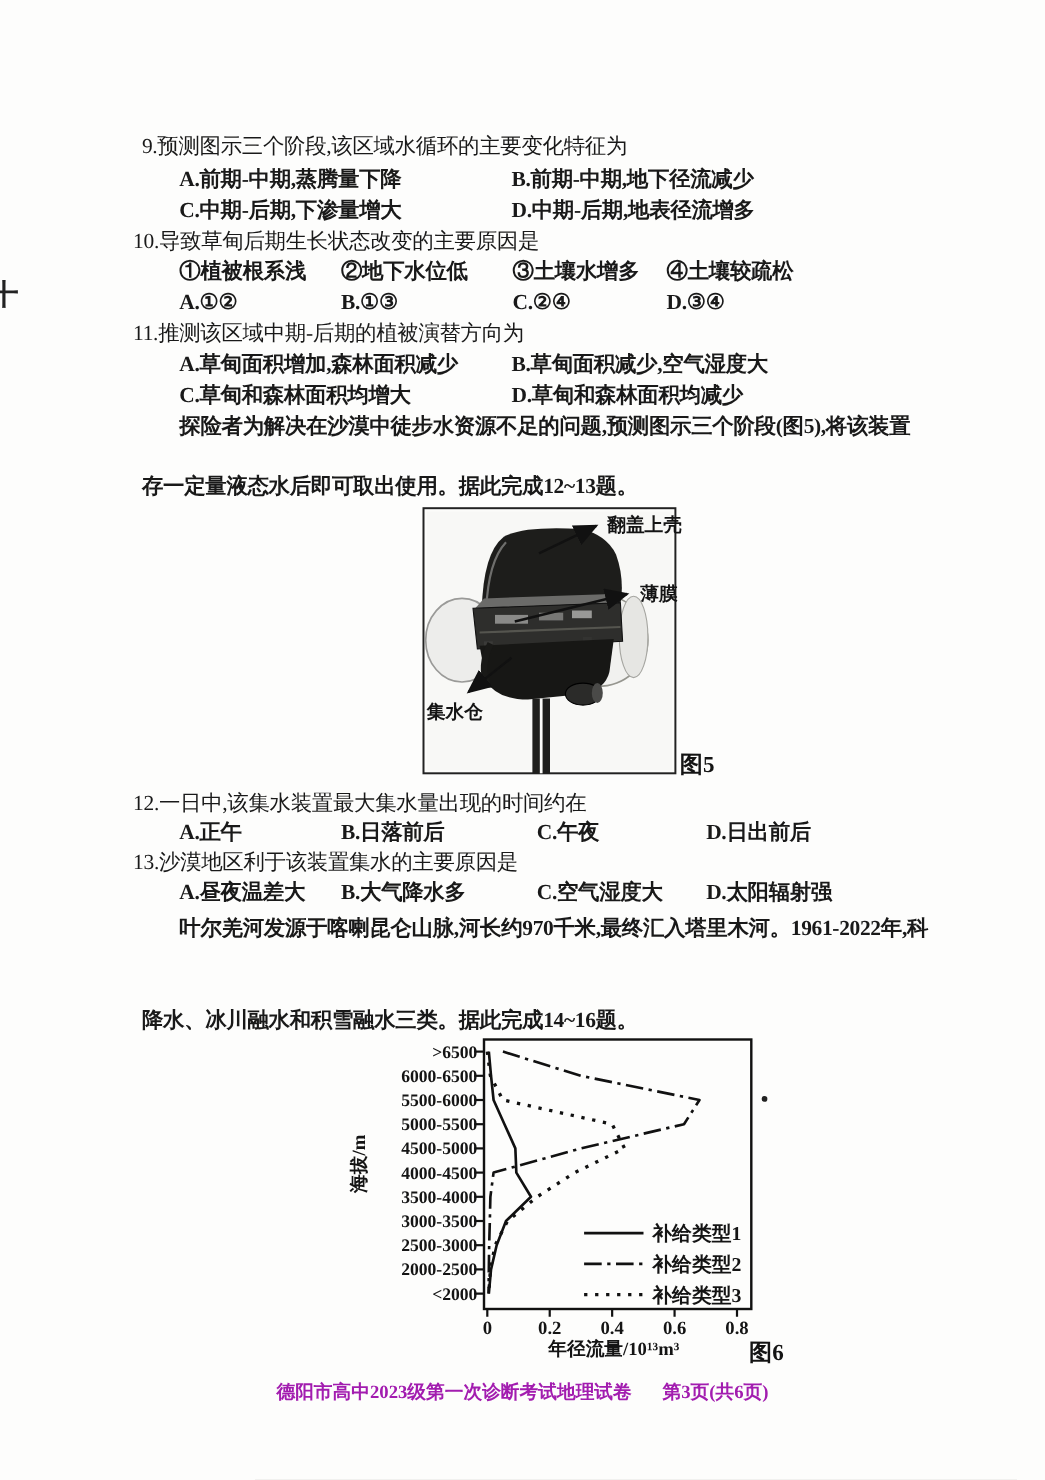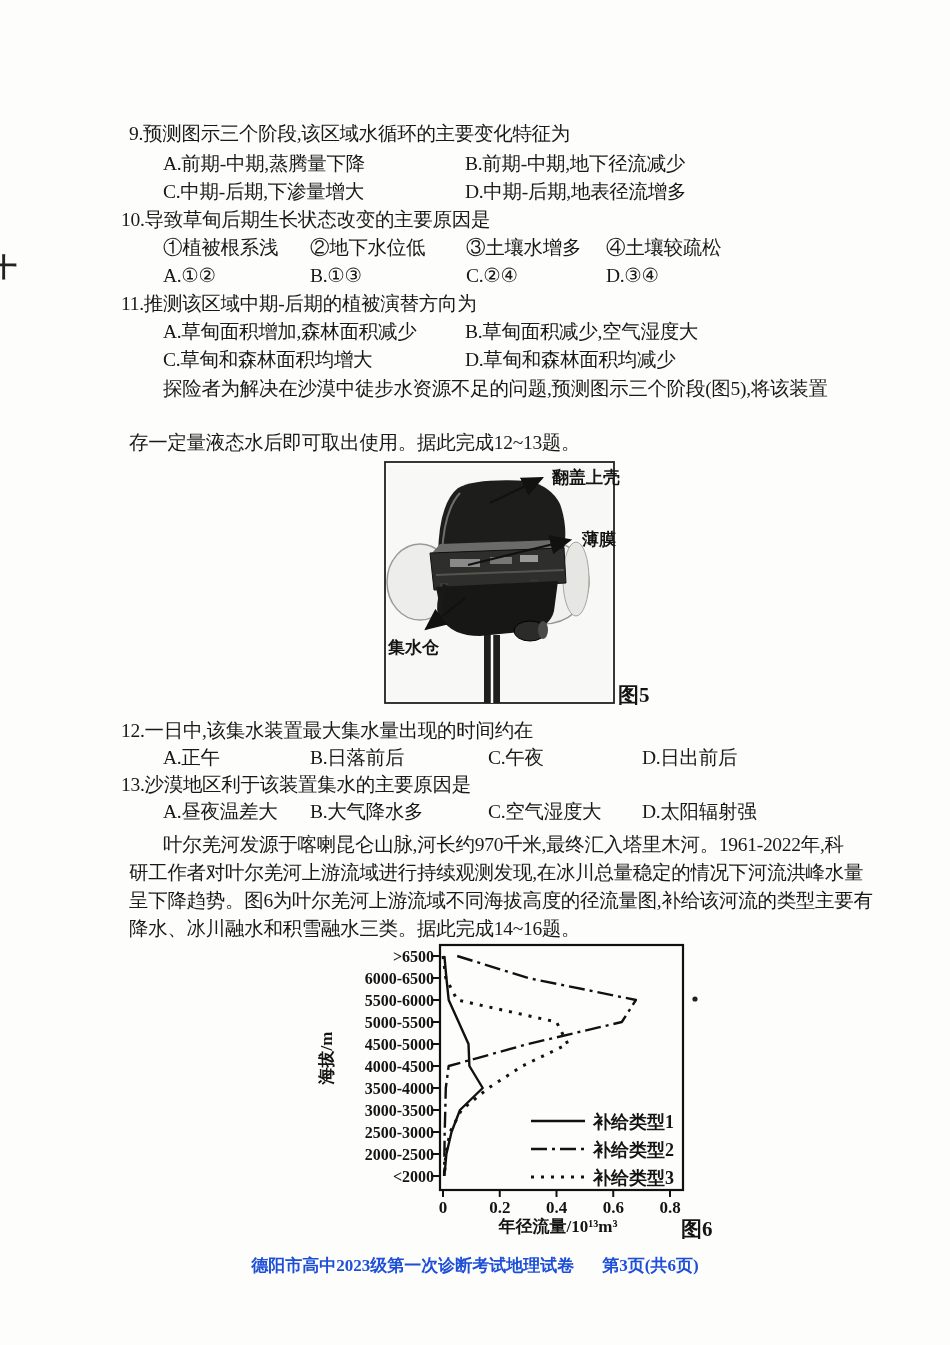--- a/index.html
+++ b/index.html
@@ -3,26 +3,26 @@
 <meta charset="utf-8">
 <style>
   html,body{margin:0;padding:0;background:#e8e8e6;}
   #page{
     position:relative;width:950px;height:1345px;background:#fdfdfc;
     font-family:"Liberation Serif","DejaVu Serif",serif;color:#161616;
     overflow:hidden;margin:0 auto;
   }
   .t{
     position:absolute;white-space:nowrap;line-height:1;
-    font-size:19.5px;font-weight:400;letter-spacing:-0.3px;color:#191919;
+    font-size:19.5px;font-weight:700;letter-spacing:-0.3px;color:#191919;
   }
   .stem{font-weight:400;}
   .footer{
     position:absolute;left:0;top:1254px;width:950px;text-align:center;
-    font-size:17px;font-weight:700;color:#1d4ed8;letter-spacing:0;
+    font-size:17px;font-weight:700;color:#a21caf;letter-spacing:0;
   }
   .footer span{margin:0 14px;}
   .marginmark{
     position:absolute;left:-9px;top:250px;font-size:26px;font-weight:700;color:#222;
   }
   svg{position:absolute;overflow:visible;}
   svg text{font-family:"Liberation Serif","DejaVu Serif",serif;fill:#141414;}
   .figlabel{font-size:17px;font-weight:700;}
   .figcap{font-size:21px;font-weight:700;}
   .cat{font-size:16px;font-weight:700;}
@@ -114,22 +114,20 @@
   <div class="t" style="left:488px;top:748px">C.午夜</div>
   <div class="t" style="left:642px;top:748px">D.日出前后</div>
 
   <div class="t stem" style="left:121px;top:775px">13.沙漠地区利于该装置集水的主要原因是</div>
   <div class="t" style="left:163px;top:802px">A.昼夜温差大</div>
   <div class="t" style="left:310px;top:802px">B.大气降水多</div>
   <div class="t" style="left:488px;top:802px">C.空气湿度大</div>
   <div class="t" style="left:642px;top:802px">D.太阳辐射强</div>
 
   <div class="t" style="left:163px;top:835px">叶尔羌河发源于喀喇昆仑山脉,河长约970千米,最终汇入塔里木河。1961-2022年,科</div>
-  <div class="t" style="left:129px;top:863px">研工作者对叶尔羌河上游流域进行持续观测发现,在冰川总量稳定的情况下河流洪峰水量</div>
-  <div class="t" style="left:129px;top:891px">呈下降趋势。图6为叶尔羌河上游流域不同海拔高度的径流量图,补给该河流的类型主要有</div>
   <div class="t" style="left:129px;top:919px">降水、冰川融水和积雪融水三类。据此完成14~16题。</div>
 
   <svg id="c6" style="left:318px;top:935px" width="425" height="312" viewBox="0 0 425 312">
     <rect x="122" y="10" width="243" height="245" fill="none" stroke="#111" stroke-width="2.2"></rect>
     <circle cx="377" cy="64" r="2.6" fill="#222"></circle>
     <text x="14" y="123" class="axlab" text-anchor="middle" transform="rotate(-90 14 123)">海拔/m</text>
     <text x="240" y="297" class="axlab" text-anchor="middle">年径流量/10¹³m³</text>
     <text x="363" y="301" class="figcap">图6</text>
   <line x1="113" y1="21" x2="122" y2="21" class="ax"></line>
       <text x="116" y="26.5" class="cat" text-anchor="end">&gt;6500</text>

